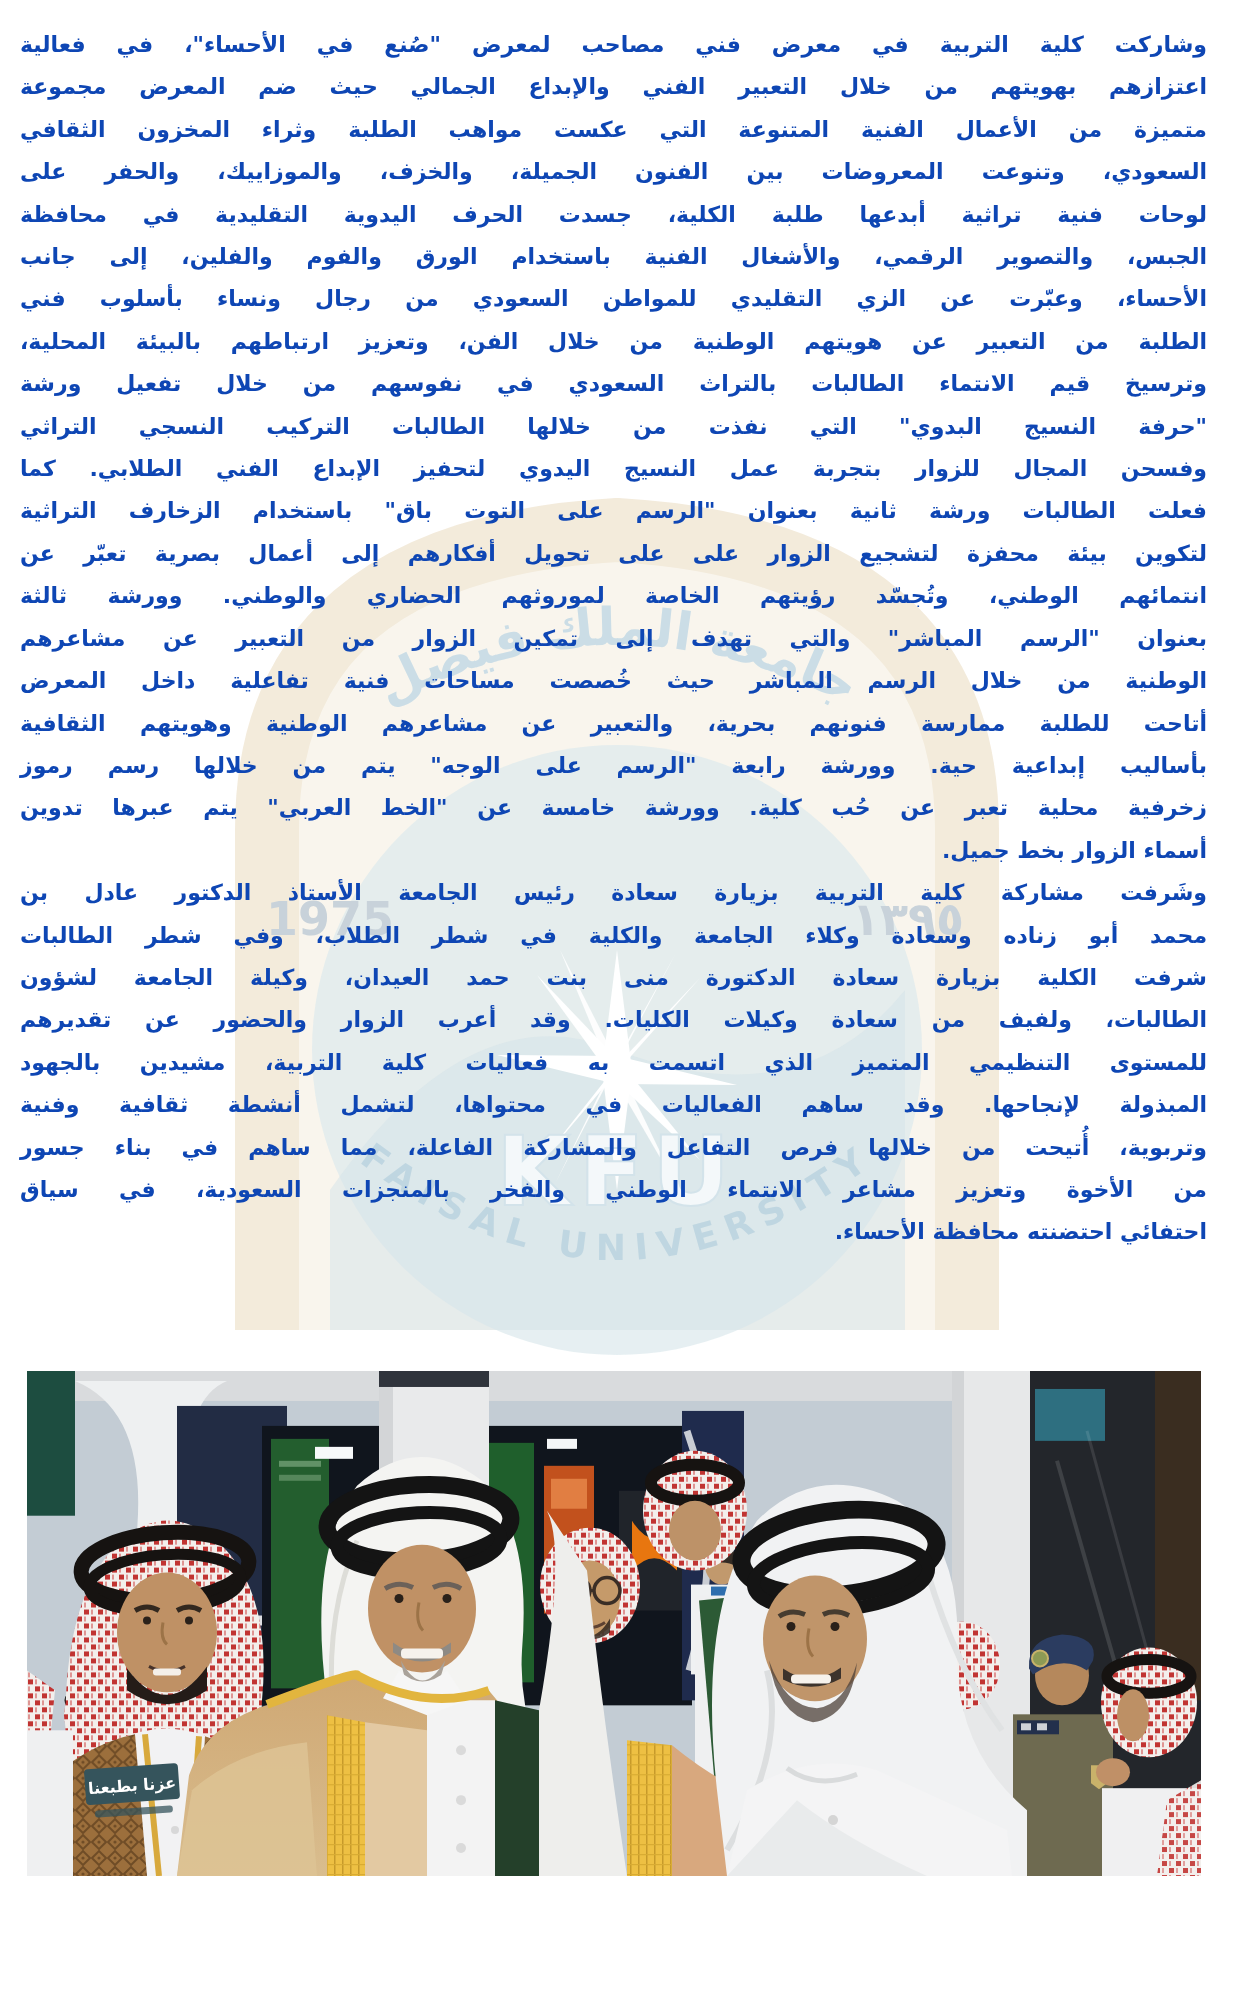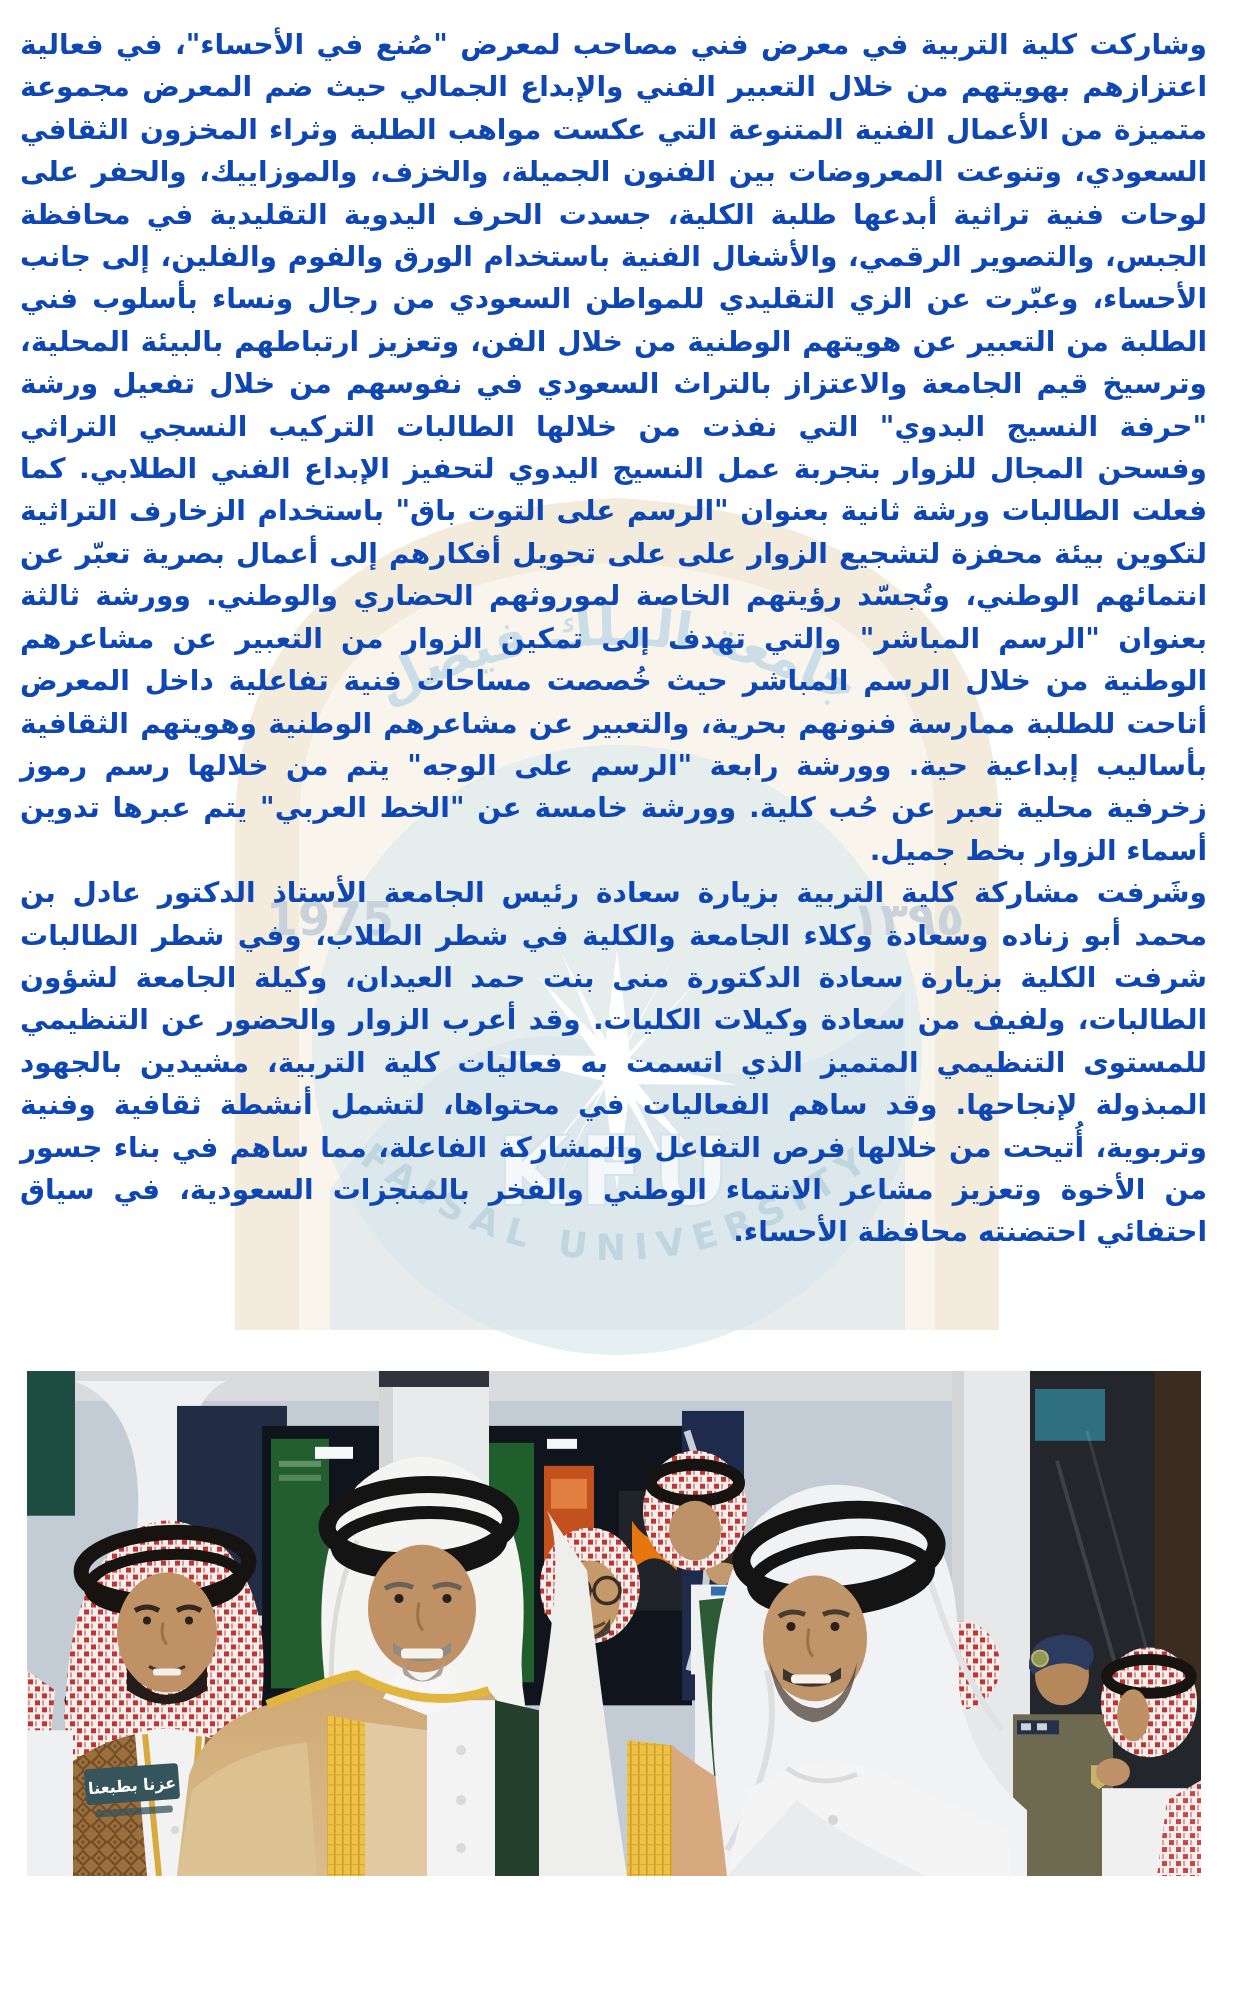--- a/index.html
+++ b/index.html
@@ -1,20 +1,20 @@
 <!DOCTYPE html>
 <html lang="ar"><head>
 <meta charset="utf-8">
 <style>
   html,body{margin:0;padding:0;background:#ffffff;}
   .page{position:relative;width:1235px;height:2000px;background:#ffffff;overflow:hidden;
         font-family:"DejaVu Sans",sans-serif;}
   .watermark{position:absolute;left:0;top:430px;width:1235px;height:960px;opacity:.9;pointer-events:none;}
   .article{position:absolute;left:20px;right:28px;top:24px;direction:rtl;
-           color:#0e46b4;font-weight:bold;font-size:28px;line-height:42.4px;}
+           color:#0e46b4;font-weight:bold;font-size:22px;line-height:42.4px;}
   .article .line{text-align:justify;text-align-last:justify;white-space:nowrap;overflow:visible;}
   .article .line.last{text-align-last:right;}
   .photo{position:absolute;left:27px;top:1371px;width:1174px;height:505px;}
   .photo svg{display:block;width:100%;height:100%;}
 </style>
 </head>
 <body>
 
 <div class="page">
 
@@ -56,38 +56,38 @@
   <div class="article">
     <div class="para">
         <div class="line">وشاركت كلية التربية في معرض فني مصاحب لمعرض "صُنع في الأحساء"، في فعالية</div>
         <div class="line">اعتزازهم بهويتهم من خلال التعبير الفني والإبداع الجمالي حيث ضم المعرض مجموعة</div>
         <div class="line">متميزة من الأعمال الفنية المتنوعة التي عكست مواهب الطلبة وثراء المخزون الثقافي</div>
         <div class="line">السعودي، وتنوعت المعروضات بين الفنون الجميلة، والخزف، والموزاييك، والحفر على</div>
         <div class="line">لوحات فنية تراثية أبدعها طلبة الكلية، جسدت الحرف اليدوية التقليدية في محافظة</div>
         <div class="line">الجبس، والتصوير الرقمي، والأشغال الفنية باستخدام الورق والفوم والفلين، إلى جانب</div>
         <div class="line">الأحساء، وعبّرت عن الزي التقليدي للمواطن السعودي من رجال ونساء بأسلوب فني</div>
         <div class="line">الطلبة من التعبير عن هويتهم الوطنية من خلال الفن، وتعزيز ارتباطهم بالبيئة المحلية،</div>
-        <div class="line">وترسيخ قيم الجامعة والاعتزاز بالتراث السعودي في نفوسهم من خلال تفعيل ورشة</div>
+        <div class="line">وترسيخ قيم الانتماء الطالبات بالتراث السعودي في نفوسهم من خلال تفعيل ورشة</div>
         <div class="line">"حرفة النسيج البدوي" التي نفذت من خلالها الطالبات التركيب النسجي التراثي</div>
         <div class="line">وفسحن المجال للزوار بتجربة عمل النسيج اليدوي لتحفيز الإبداع الفني الطلابي. كما</div>
         <div class="line">فعلت الطالبات ورشة ثانية بعنوان "الرسم على التوت باق" باستخدام الزخارف التراثية</div>
         <div class="line">لتكوين بيئة محفزة لتشجيع الزوار على على تحويل أفكارهم إلى أعمال بصرية تعبّر عن</div>
         <div class="line">انتمائهم الوطني، وتُجسّد رؤيتهم الخاصة لموروثهم الحضاري والوطني. وورشة ثالثة</div>
         <div class="line">بعنوان "الرسم المباشر" والتي تهدف إلى تمكين الزوار من التعبير عن مشاعرهم</div>
         <div class="line">الوطنية من خلال الرسم المباشر حيث خُصصت مساحات فنية تفاعلية داخل المعرض</div>
         <div class="line">أتاحت للطلبة ممارسة فنونهم بحرية، والتعبير عن مشاعرهم الوطنية وهويتهم الثقافية</div>
         <div class="line">بأساليب إبداعية حية. وورشة رابعة "الرسم على الوجه" يتم من خلالها رسم رموز</div>
         <div class="line">زخرفية محلية تعبر عن حُب كلية. وورشة خامسة عن "الخط العربي" يتم عبرها تدوين</div>
         <div class="line last">أسماء الزوار بخط جميل.</div>
       </div>
     <div class="para">
         <div class="line">وشَرفت مشاركة كلية التربية بزيارة سعادة رئيس الجامعة الأستاذ الدكتور عادل بن</div>
         <div class="line">محمد أبو زناده وسعادة وكلاء الجامعة والكلية في شطر الطلاب، وفي شطر الطالبات</div>
         <div class="line">شرفت الكلية بزيارة سعادة الدكتورة منى بنت حمد العيدان، وكيلة الجامعة لشؤون</div>
-        <div class="line">الطالبات، ولفيف من سعادة وكيلات الكليات. وقد أعرب الزوار والحضور عن التنظيمي</div>
+        <div class="line">الطالبات، ولفيف من سعادة وكيلات الكليات. وقد أعرب الزوار والحضور عن تقديرهم</div>
         <div class="line">للمستوى التنظيمي المتميز الذي اتسمت به فعاليات كلية التربية، مشيدين بالجهود</div>
         <div class="line">المبذولة لإنجاحها. وقد ساهم الفعاليات في محتواها، لتشمل أنشطة ثقافية وفنية</div>
         <div class="line">وتربوية، أُتيحت من خلالها فرص التفاعل والمشاركة الفاعلة، مما ساهم في بناء جسور</div>
         <div class="line">من الأخوة وتعزيز مشاعر الانتماء الوطني والفخر بالمنجزات السعودية، في سياق</div>
         <div class="line last">احتفائي احتضنته محافظة الأحساء.</div>
       </div>
   </div>
 
   <div class="photo">
     <svg viewBox="0 0 1174 506" preserveAspectRatio="none">

